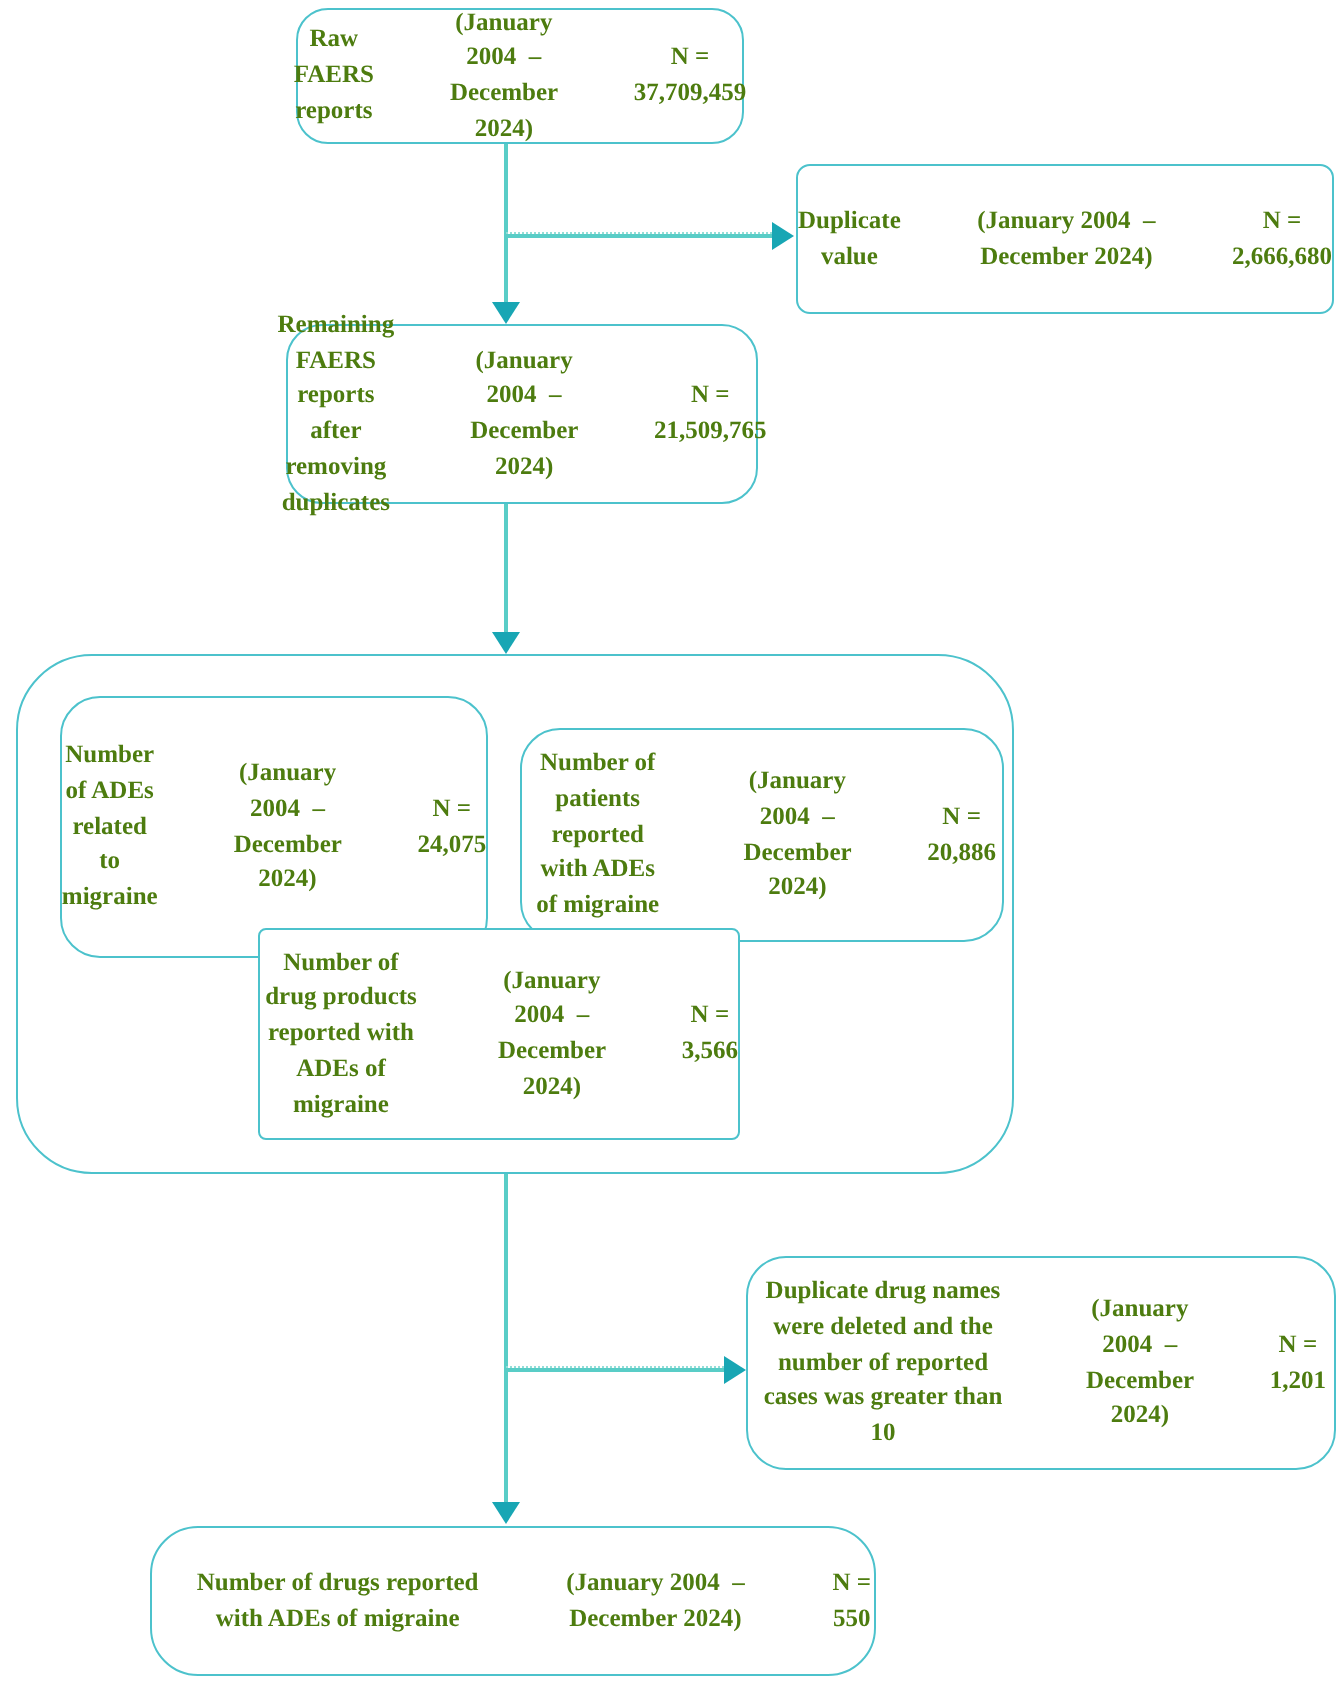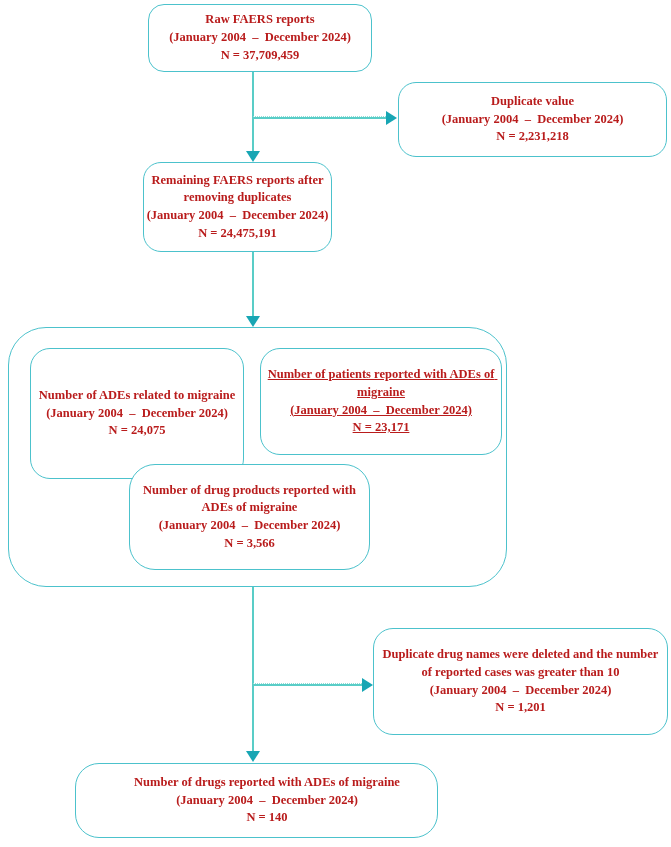--- a/index.html
+++ b/index.html
@@ -9,28 +9,29 @@
     background:#ffffff;
     font-family:"Liberation Serif", serif;
     overflow:hidden;
   }
   .fbox{
     position:absolute;
     box-sizing:border-box;
     border:1.5px solid #4cc2cc;
     background:#ffffff;
     display:flex;
-    flex-direction:column;
+    flex-direction:row;
     justify-content:center;
     align-items:center;
     text-align:center;
-    color:#b91c1c;
+    color:#4d7c0f;
     font-weight:bold;
     font-size:12.5px;
     line-height:1.42;
+    gap:38px;
   }
   .fbox .line{white-space:pre-wrap;}
   .group{
     position:absolute;
     box-sizing:border-box;
     border:1.5px solid #4cc2cc;
     border-radius:38px;
     background:#ffffff;
   }
   .vline{
@@ -53,26 +54,26 @@
   }
   .head-right{
     position:absolute;
     width:0;height:0;
     border-top:7px solid transparent;
     border-bottom:7px solid transparent;
     border-left:11px solid #18a6b4;
   }
   
   #box-raw       {left:148px; top:4px;   width:224px; height:68px;  border-radius:16px;}
-  #box-duplicate {left:398px; top:82px;  width:269px; height:75px;  border-radius:18px;}
-  #box-remaining {left:143px; top:162px; width:189px; height:90px;  border-radius:18px;}
+  #box-duplicate {left:398px; top:82px;  width:269px; height:75px;  border-radius:7px;}
+  #box-remaining {left:143px; top:162px; width:236px; height:90px;  border-radius:18px;}
   #box-group     {left:8px;   top:327px; width:499px; height:260px;}
   #box-ades      {left:30px;  top:348px; width:214px; height:131px; border-radius:20px; padding:0 3px;}
-  #box-patients  {left:260px; top:348px; width:242px; height:107px; border-radius:20px; padding:0 3px;text-decoration:underline;}
-  #box-products  {left:129px; top:464px; width:241px; height:106px; border-radius:26px; padding:0 0;}
+  #box-patients  {left:260px; top:364px; width:242px; height:107px; border-radius:20px; padding:0 3px;}
+  #box-products  {left:129px; top:464px; width:241px; height:106px; border-radius:4px; padding:0 0;}
   #box-dedup     {left:373px; top:628px; width:295px; height:107px; border-radius:20px; padding:14px 4px;}
   #box-final     {left:75px;  top:763px; width:363px; height:75px;  border-radius:24px;padding-left:21px;}
 </style>
 </head>
 <body>
 
 <div class="canvas">
 
   <div class="fbox" id="box-raw">
     <div class="line">Raw FAERS reports</div>
@@ -82,44 +83,44 @@
 
   <div class="vline" style="left:252px; top:72px; height:80px;"></div>
   <div class="head-down" style="left:246px; top:151px;"></div>
 
   <div class="hline" style="left:253px; top:116px; width:133px;"></div>
   <div class="head-right" style="left:386px; top:111px;"></div>
 
   <div class="fbox" id="box-duplicate">
     <div class="line">Duplicate value</div>
     <div class="line">(January 2004  –  December 2024)</div>
-    <div class="line">N = 2,231,218</div>
+    <div class="line">N = 2,666,680</div>
   </div>
 
   <div class="fbox" id="box-remaining">
     <div class="line">Remaining FAERS reports after removing duplicates</div>
     <div class="line">(January 2004  –  December 2024)</div>
-    <div class="line">N = 24,475,191</div>
+    <div class="line">N = 21,509,765</div>
   </div>
 
   <div class="vline" style="left:252px; top:252px; height:65px;"></div>
   <div class="head-down" style="left:246px; top:316px;"></div>
 
   <div class="group" id="box-group"></div>
 
   <div class="fbox" id="box-ades">
     <div class="line">Number of ADEs related to migraine</div>
     <div class="line">(January 2004  –  December 2024)</div>
     <div class="line">N = 24,075</div>
   </div>
 
   <div class="fbox" id="box-patients">
     <div class="line">Number of patients reported with ADEs of migraine</div>
     <div class="line">(January 2004  –  December 2024)</div>
-    <div class="line">N = 23,171</div>
+    <div class="line">N = 20,886</div>
   </div>
 
   <div class="fbox" id="box-products">
     <div class="line">Number of drug products reported with ADEs of migraine</div>
     <div class="line">(January 2004  –  December 2024)</div>
     <div class="line">N = 3,566</div>
   </div>
 
   <div class="vline" style="left:252px; top:587px; height:165px;"></div>
   <div class="head-down" style="left:246px; top:751px;"></div>
@@ -129,16 +130,16 @@
 
   <div class="fbox" id="box-dedup">
     <div class="line">Duplicate drug names were deleted and the number of reported cases was greater than 10</div>
     <div class="line">(January 2004  –  December 2024)</div>
     <div class="line">N = 1,201</div>
   </div>
 
   <div class="fbox" id="box-final">
     <div class="line">Number of drugs reported with ADEs of migraine</div>
     <div class="line">(January 2004  –  December 2024)</div>
-    <div class="line">N = 140</div>
+    <div class="line">N = 550</div>
   </div>
 
 </div>
 
 </body></html>

